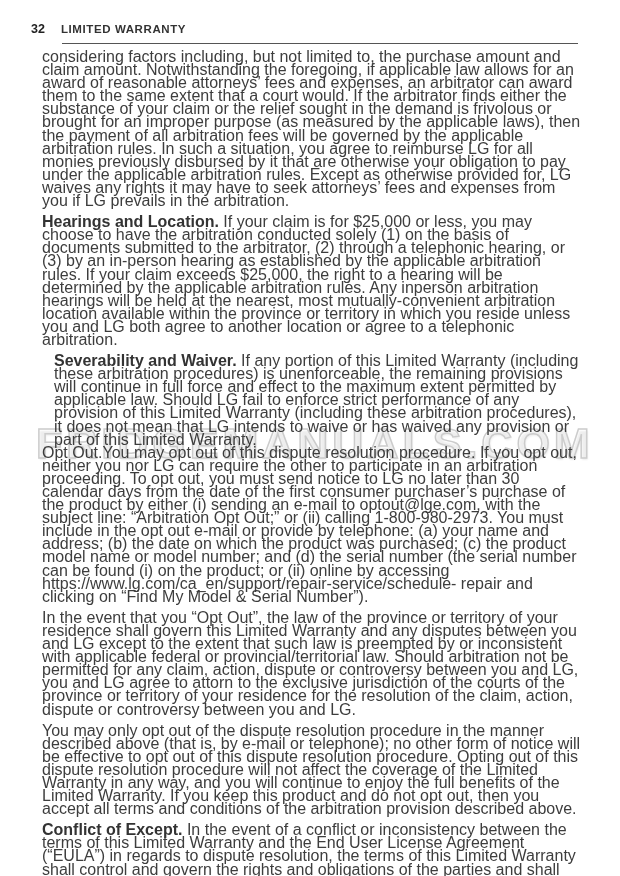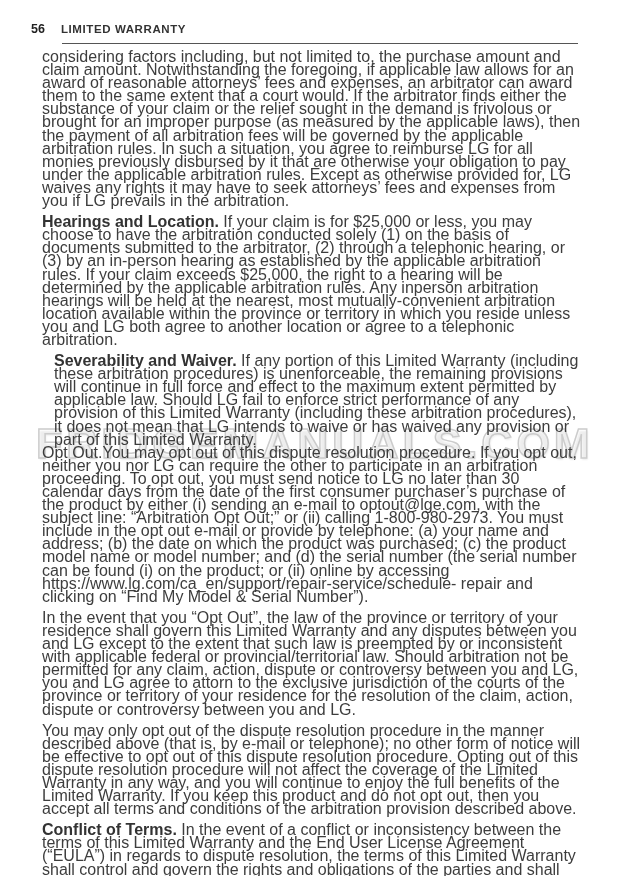--- a/index.html
+++ b/index.html
@@ -81,27 +81,27 @@
   }
   .content b {
     color: #333333;
   }
 </style>
 </head>
 <body>
 
 <div class="page">
   <div class="header">
-    <span class="pagenum">56</span>
+    <span class="pagenum">32</span>
     <span class="header-title">LIMITED WARRANTY</span>
   </div>
   <div class="header-rule"></div>
   <div class="watermark">FRIDGEMANUALS.COM</div>
   <div class="content">
       <p>considering factors including, but not limited to, the purchase amount and claim amount. Notwithstanding the foregoing, if applicable law allows for an award of reasonable attorneys’ fees and expenses, an arbitrator can award them to the same extent that a court would. If the arbitrator finds either the substance of your claim or the relief sought in the demand is frivolous or brought for an improper purpose (as measured by the applicable laws), then the payment of all arbitration fees will be governed by the applicable arbitration rules. In such a situation, you agree to reimburse LG for all monies previously disbursed by it that are otherwise your obligation to pay under the applicable arbitration rules. Except as otherwise provided for, LG waives any rights it may have to seek attorneys’ fees and expenses from you if LG prevails in the arbitration.</p>
       <p><b>Hearings and Location. </b>If your claim is for $25,000 or less, you may choose to have the arbitration conducted solely (1) on the basis of documents submitted to the arbitrator, (2) through a telephonic hearing, or (3) by an in-person hearing as established by the applicable arbitration rules. If your claim exceeds $25,000, the right to a hearing will be determined by the applicable arbitration rules. Any inperson arbitration hearings will be held at the nearest, most mutually-convenient arbitration location available within the province or territory in which you reside unless you and LG both agree to another location or agree to a telephonic arbitration.</p>
       <p class="no-gap"><b>Severability and Waiver. </b>If any portion of this Limited Warranty (including these arbitration procedures) is unenforceable, the remaining provisions will continue in full force and effect to the maximum extent permitted by applicable law. Should LG fail to enforce strict performance of any provision of this Limited Warranty (including these arbitration procedures), it does not mean that LG intends to waive or has waived any provision or part of this Limited Warranty.</p>
       <p>Opt Out.You may opt out of this dispute resolution procedure. If you opt out, neither you nor LG can require the other to participate in an arbitration proceeding. To opt out, you must send notice to LG no later than 30 calendar days from the date of the first consumer purchaser’s purchase of the product by either (i) sending an e-mail to optout@lge.com, with the subject line: “Arbitration Opt Out;” or (ii) calling 1-800-980-2973. You must include in the opt out e-mail or provide by telephone: (a) your name and address; (b) the date on which the product was purchased; (c) the product model name or model number; and (d) the serial number (the serial number can be found (i) on the product; or (ii) online by accessing https://www.lg.com/ca_en/support/repair-service/schedule- repair and clicking on “Find My Model &amp; Serial Number”).</p>
       <p>In the event that you “Opt Out”, the law of the province or territory of your residence shall govern this Limited Warranty and any disputes between you and LG except to the extent that such law is preempted by or inconsistent with applicable federal or provincial/territorial law. Should arbitration not be permitted for any claim, action, dispute or controversy between you and LG, you and LG agree to attorn to the exclusive jurisdiction of the courts of the province or territory of your residence for the resolution of the claim, action, dispute or controversy between you and LG.</p>
       <p>You may only opt out of the dispute resolution procedure in the manner described above (that is, by e-mail or telephone); no other form of notice will be effective to opt out of this dispute resolution procedure. Opting out of this dispute resolution procedure will not affect the coverage of the Limited Warranty in any way, and you will continue to enjoy the full benefits of the Limited Warranty. If you keep this product and do not opt out, then you accept all terms and conditions of the arbitration provision described above.</p>
-      <p class="extra-before"><b>Conflict of Terms. </b>In the event of a conflict or inconsistency between the terms of this Limited Warranty and the End User License Agreement (“EULA”) in regards to dispute resolution, the terms of this Limited Warranty shall control and govern the rights and obligations of the parties and shall take precedence over the EULA.</p>
+      <p class="extra-before"><b>Conflict of Except. </b>In the event of a conflict or inconsistency between the terms of this Limited Warranty and the End User License Agreement (“EULA”) in regards to dispute resolution, the terms of this Limited Warranty shall control and govern the rights and obligations of the parties and shall take precedence over the EULA.</p>
     </div>
 </div>
 
 </body></html>

